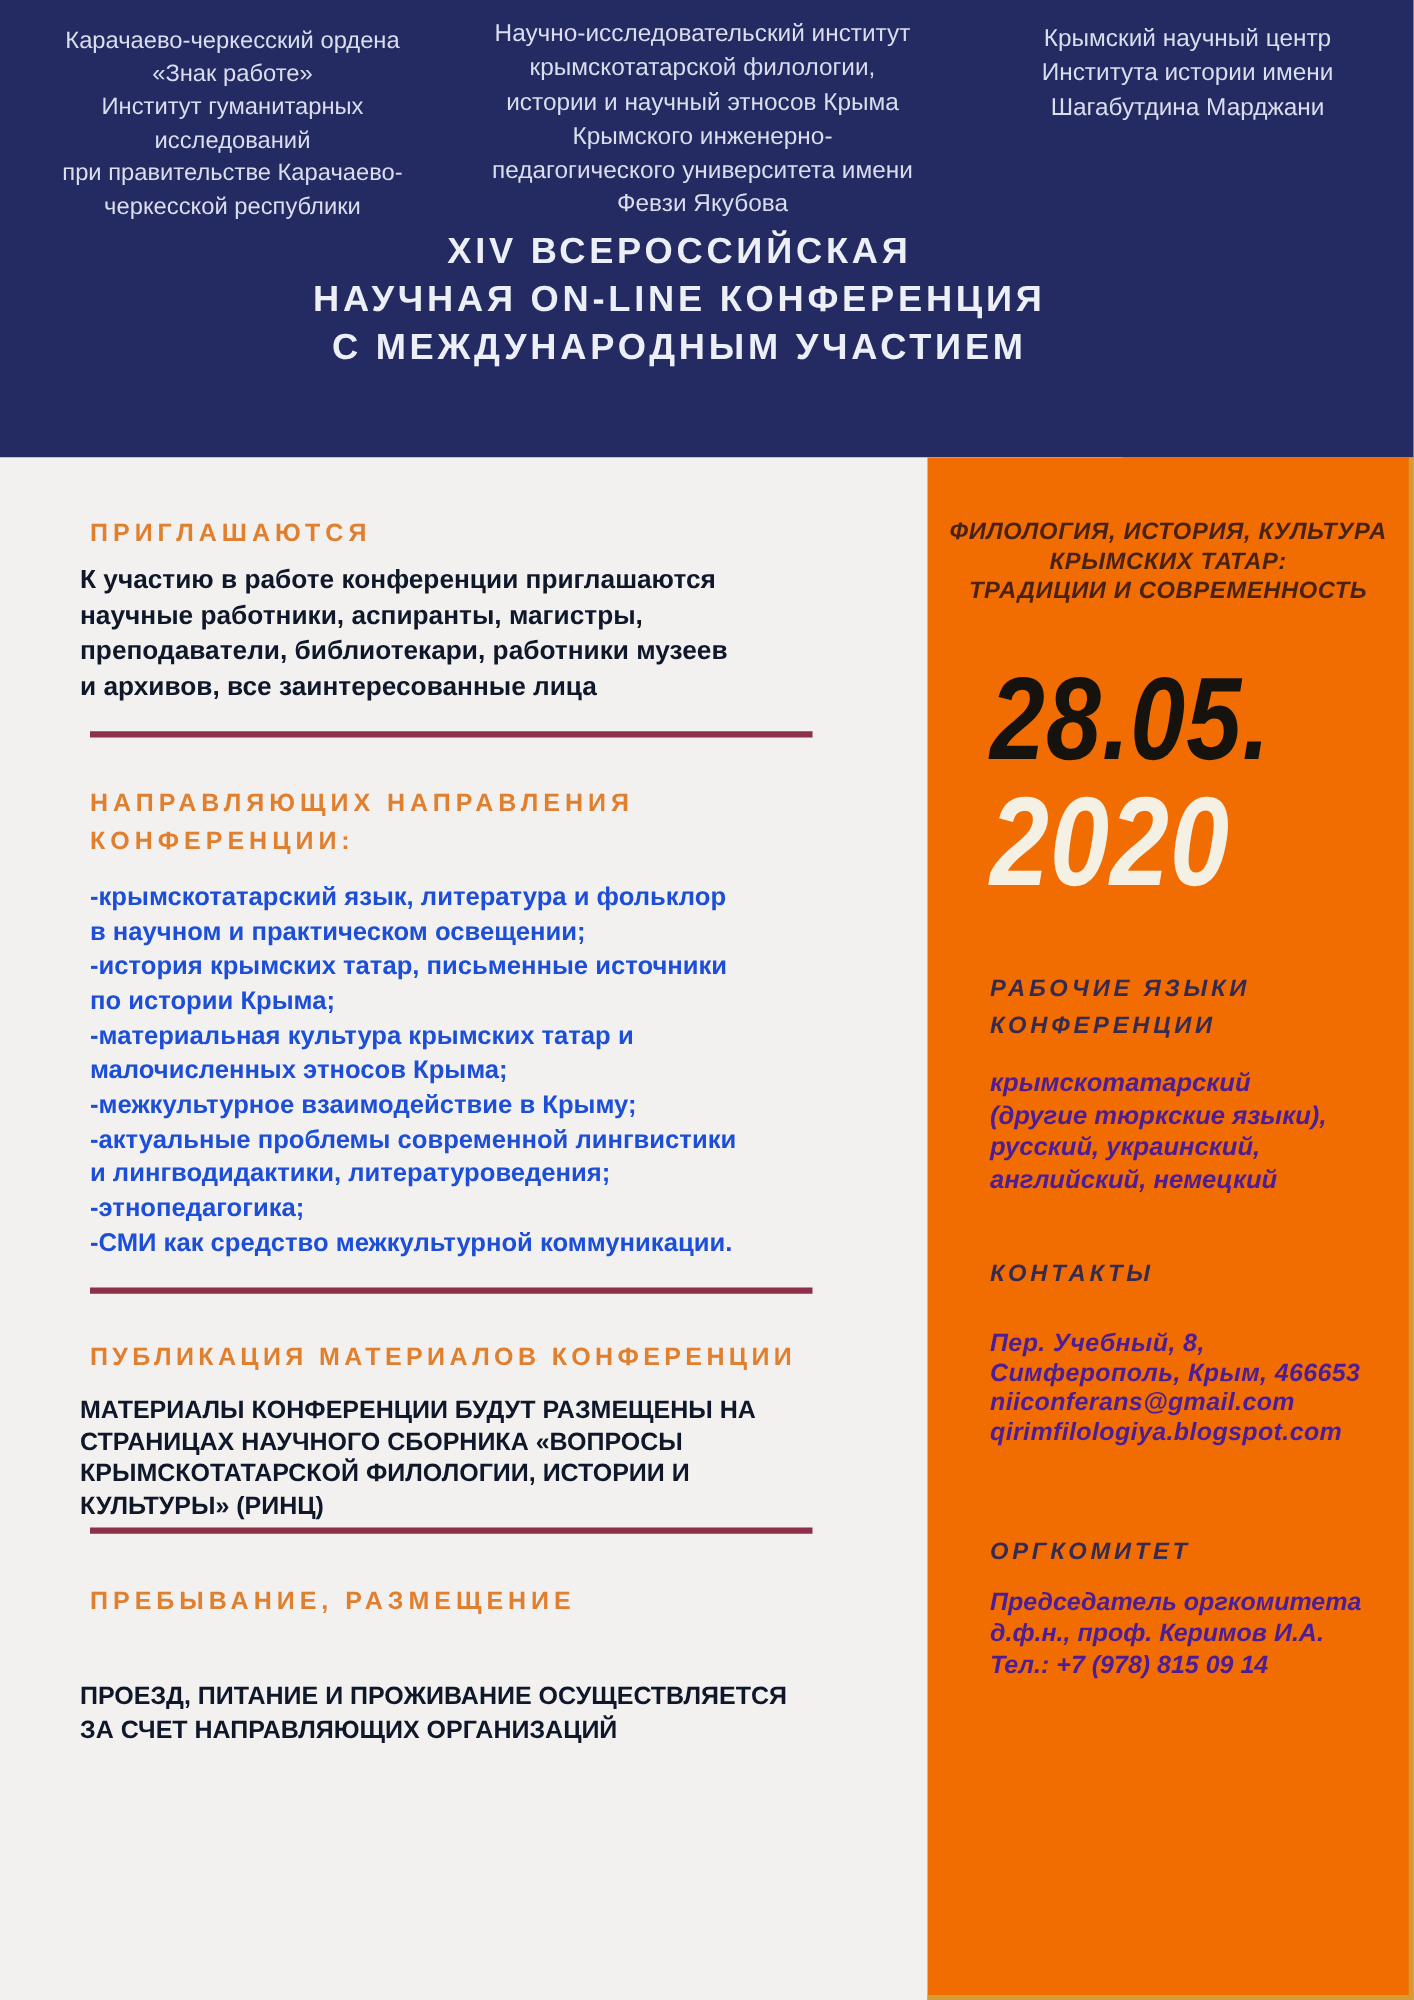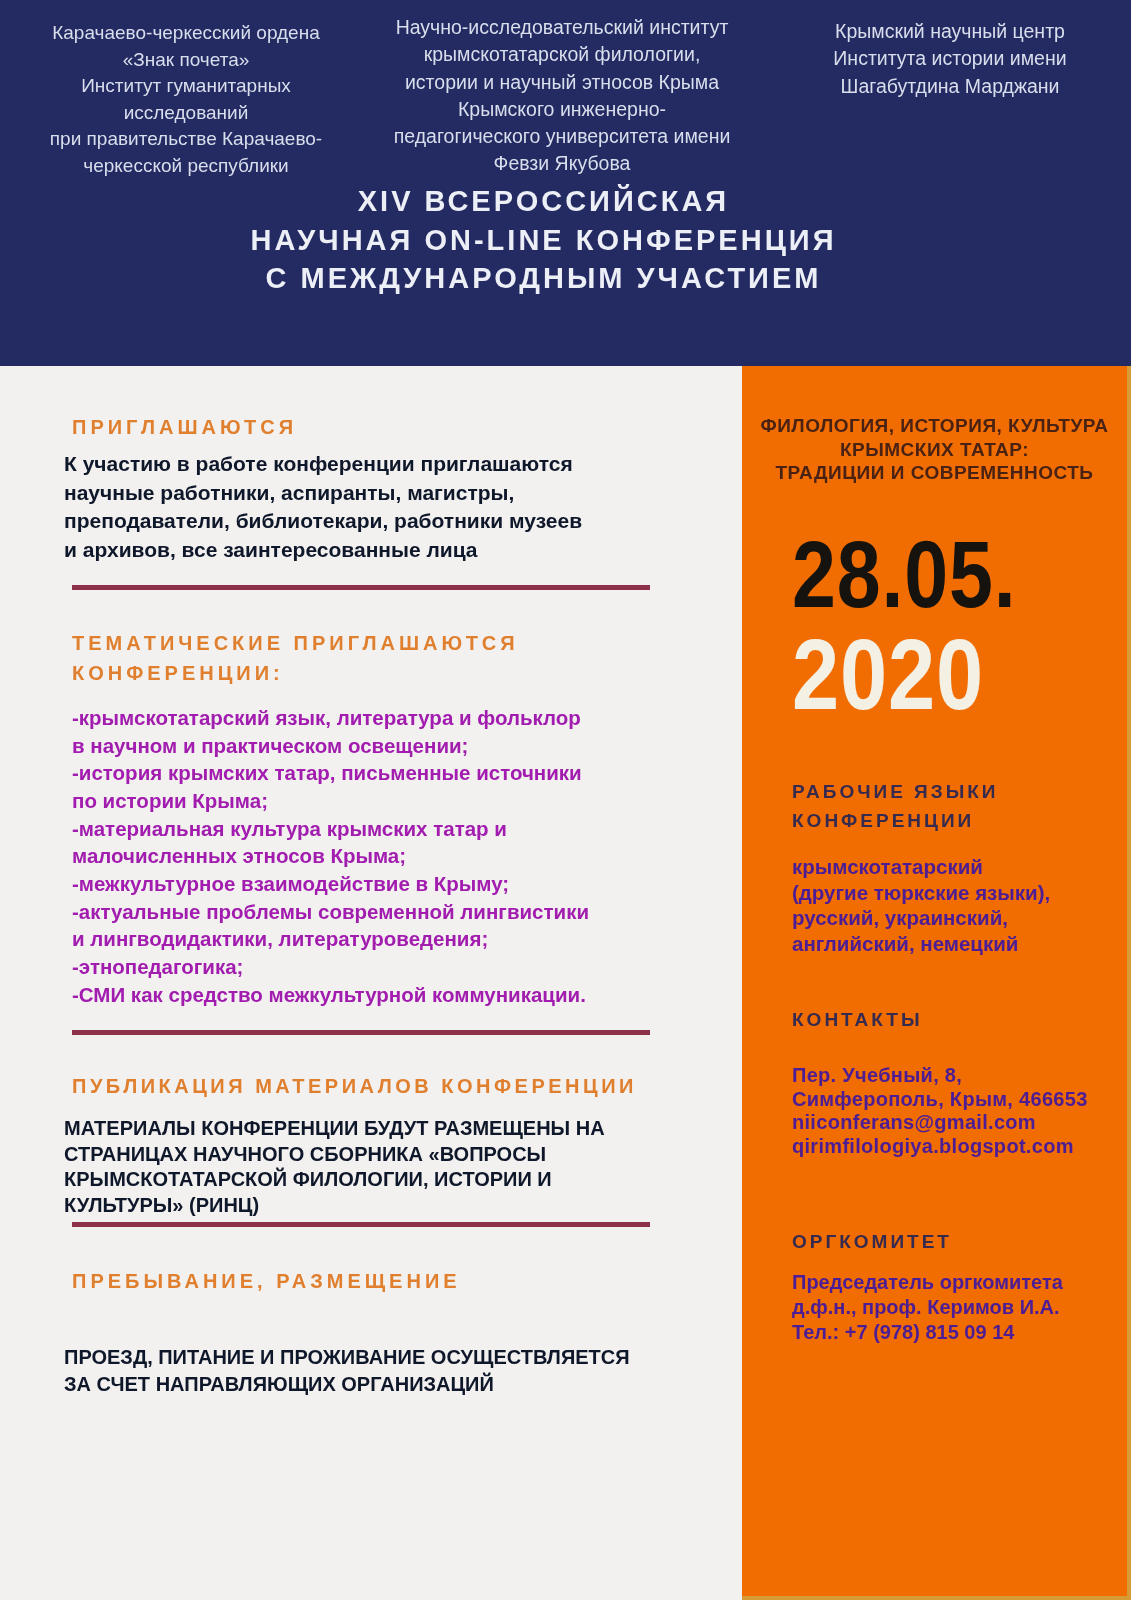--- a/index.html
+++ b/index.html
@@ -37,34 +37,34 @@
     color:#0f172a;font-size:21px;font-weight:700;line-height:1.36;
   }
   .rule{position:absolute;left:72px;width:578px;height:5px;background:#8d3049;}
 
   .h-invited{top:46px;}
   .b-invited{top:84px;}
   .rule-1{top:219px;}
   .h-topics{top:262px;}
   .list-topics{position:absolute;left:72px;top:338px;width:610px;}
   .topic-item{
-    color:#a21caf;font-size:20.5px;font-weight:700;line-height:1.35;margin:0;
+    color:#1d4ed8;font-size:20.5px;font-weight:700;line-height:1.35;margin:0;
   }
   .rule-2{top:664px;}
   .h-publication{top:705px;letter-spacing:3.5px;}
   .b-publication{top:750px;font-size:20px;line-height:1.28;}
   .rule-3{top:856px;}
   .h-stay{top:900px;}
   .b-stay{top:946px;font-size:20px;line-height:1.35;width:620px;margin-top:32px;}
 
   
   .right-col{
     position:absolute;left:742px;top:366px;width:389px;height:1234px;
     background:#f26d01;box-sizing:border-box;
-    border-right:4px solid #d79b36;border-bottom:4px solid #d79b36;
+    border-right:4px solid #d79b36;border-bottom:4px solid #d79b36;font-style:italic;
   }
   .theme-headline{
     position:absolute;left:4px;right:4px;top:48px;text-align:center;margin:0;
     color:#4a2213;font-size:19px;font-weight:700;line-height:1.24;letter-spacing:.5px;
   }
   .date-day,.date-year{
     position:absolute;left:50px;margin:0;font-weight:700;line-height:1;
     transform:scaleX(.84);transform-origin:left top;letter-spacing:1px;
   }
   .date-day{top:162px;font-size:94px;color:#16130f;}
@@ -85,21 +85,21 @@
   .b-committee{top:904px;font-size:20px;line-height:1.25;}
 </style>
 </head>
 <body>
 
 <div class="page">
 
   <div class="header">
     <div class="institutions">
       <div class="inst inst-0 pre">Карачаево-черкесский ордена
-«Знак почета»
+«Знак работе»
 Институт гуманитарных
 исследований
 при правительстве Карачаево-
 черкесской республики</div>
       <div class="inst inst-1 pre">Научно-исследовательский институт
 крымскотатарской филологии,
 истории и научный этносов Крыма
 Крымского инженерно-
 педагогического университета имени
 Февзи Якубова</div>
@@ -115,21 +115,21 @@
   <div class="left-col">
 
     <h3 class="sec-heading h-invited">ПРИГЛАШАЮТСЯ</h3>
     <p class="sec-body b-invited pre">К участию в работе конференции приглашаются
 научные работники, аспиранты, магистры,
 преподаватели, библиотекари, работники музеев
 и архивов, все заинтересованные лица</p>
 
     <div class="rule rule-1"></div>
 
-    <h3 class="sec-heading h-topics pre">ТЕМАТИЧЕСКИЕ ПРИГЛАШАЮТСЯ
+    <h3 class="sec-heading h-topics pre">НАПРАВЛЯЮЩИХ НАПРАВЛЕНИЯ
 КОНФЕРЕНЦИИ:</h3>
     <div class="list-topics">
       <p class="topic-item pre">-крымскотатарский язык, литература и фольклор
 в научном и практическом освещении;</p>
       <p class="topic-item pre">-история крымских татар, письменные источники
 по истории Крыма;</p>
       <p class="topic-item pre">-материальная культура крымских татар и
 малочисленных этносов Крыма;</p>
       <p class="topic-item pre">-межкультурное взаимодействие в Крыму;</p>
       <p class="topic-item pre">-актуальные проблемы современной лингвистики

